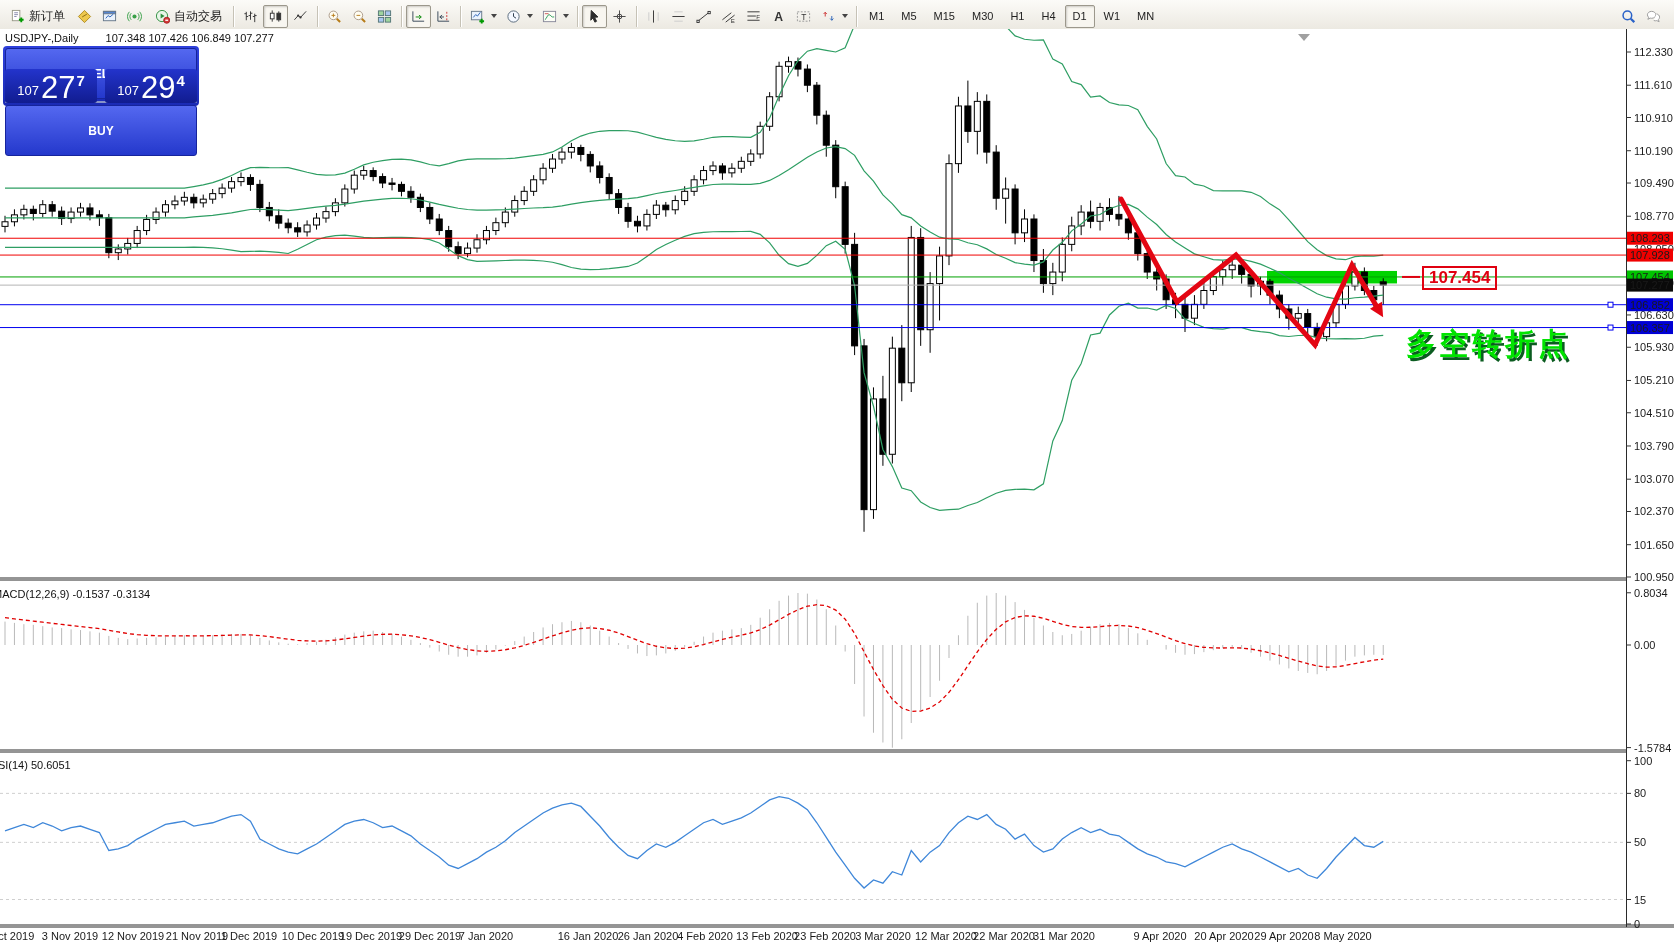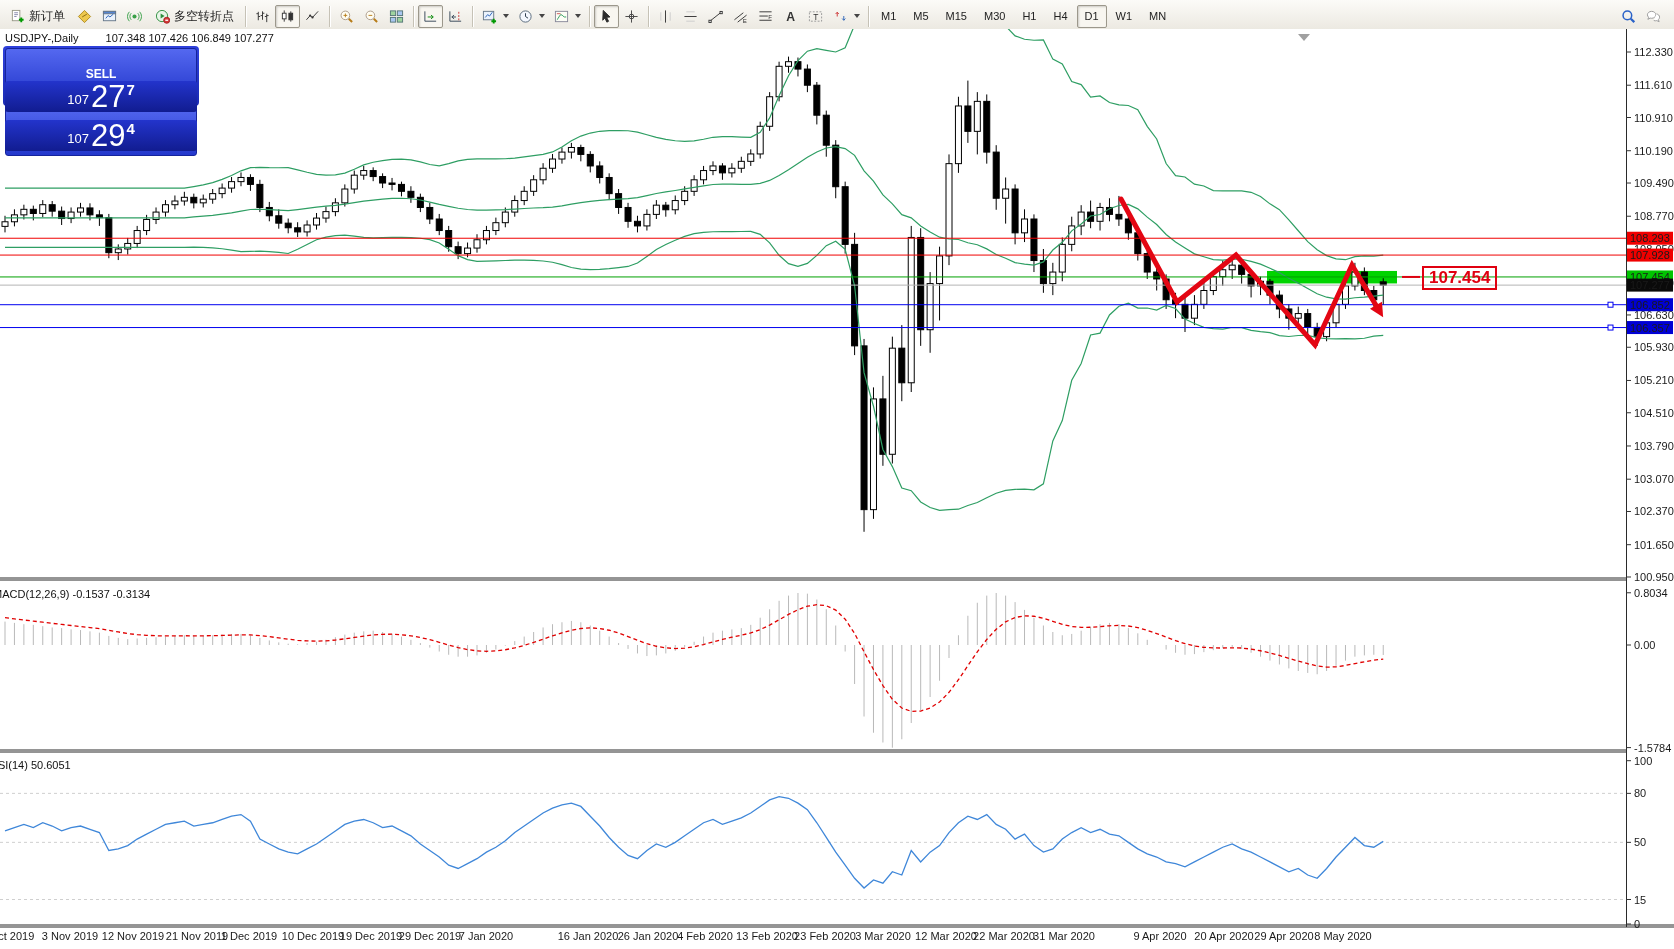--- a/index.html
+++ b/index.html
@@ -35,21 +35,21 @@
   
   .trade-panel{position:absolute;left:3px;top:17px;width:196px;height:60px;border-radius:4px;
                background:linear-gradient(#2e40dc,#1a2ab4);box-sizing:border-box;padding:2px;}
   .tp-row1{display:flex;height:21px;gap:2px;flex-direction:column;}
   .tp-sell,.tp-buy{flex:0 0 51px;background:linear-gradient(#5468f0,#2438cc);color:#fff;font:bold 12px "Liberation Sans",sans-serif;
                    border:1px solid #16249c;border-radius:3px;cursor:default;}
   .tp-vol{flex:1;display:flex;background:#fff;border:1px solid #8894c8;border-radius:2px;overflow:hidden;}
   .tp-spin{width:17px;background:linear-gradient(#f2f4f8,#c8ccd8);border:none;border-left:1px solid #aab;
            border-right:1px solid #aab;font-size:7px;color:#345;cursor:default;padding:0;}
   .tp-input{flex:1;border:none;outline:none;text-align:right;font:13px "Liberation Sans",sans-serif;padding:12px 6px 0 0;min-width:0;}
-  .tp-row2{display:flex;gap:8px;margin-top:12px;flex-direction:column;}
+  .tp-row2{display:flex;gap:8px;margin-top:0;}
   .tp-price{flex:1;height:33px;background:linear-gradient(#2334cc,#111c90);border-radius:3px;color:#fff;
             display:flex;align-items:flex-end;justify-content:center;padding-bottom:1px;cursor:default;}
   .tp-price .sm{font-size:13px;margin:0 2px 4px 0;}
   .tp-price .big{font-size:31px;font-weight:normal;line-height:29px;}
   .tp-price .sup{font-size:15px;font-weight:bold;margin:0 0 13px 1px;}
 </style>
 </head>
 <body>
 
 <div class="app">
@@ -92,21 +92,21 @@
       </button>
     <button class="tb wide">
       <span class="tbi">
           <svg viewBox="0 0 16 16" width="15" height="15" fill="none" stroke="#444" stroke-width="1">
             <circle cx="7.5" cy="7.5" r="6" fill="#e8f6e8" stroke="#2f8f3f"></circle>
             <path d="M6 4.8l4.2 2.7L6 10.2z" fill="#2f8f3f" stroke="none"></path>
             <circle cx="12.5" cy="12" r="3.2" fill="#d43a3a" stroke="#a22"></circle>
             <path d="M11 12h3" stroke="#fff" stroke-width="1.4"></path>
           </svg>
         </span>
-      <span>多空转折点</span>
+      <span>自动交易</span>
     </button>
     <span class="sep"></span>
     <button class="tb">
         <span class="tbi">
           <svg viewBox="0 0 16 16" width="15" height="15" fill="none" stroke="#444" stroke-width="1">
             <path d="M3.5 3v9M1.5 5h2M3.5 8h2M8 2.5v9M6 7h2M8 4.5h2M12.5 5v9M10.5 8h2M12.5 7h2" stroke="#333"></path>
           </svg>
         </span>
       </button>
     <button class="tb pressed">
@@ -924,14 +924,15 @@
           <span class="sm">107</span>
             <span class="big">29</span>
             <span class="sup">4</span>
         </div>
       </div>
     </div>
 
     <div class="macd-label">MACD(12,26,9) -0.1537 -0.3134</div>
     <div class="rsi-label">RSI(14) 50.6051</div>
     <div class="level-callout">107.454</div>
+    <div class="turning-point">多空转折点</div>
   </div>
 </div>
 
 </body></html>

